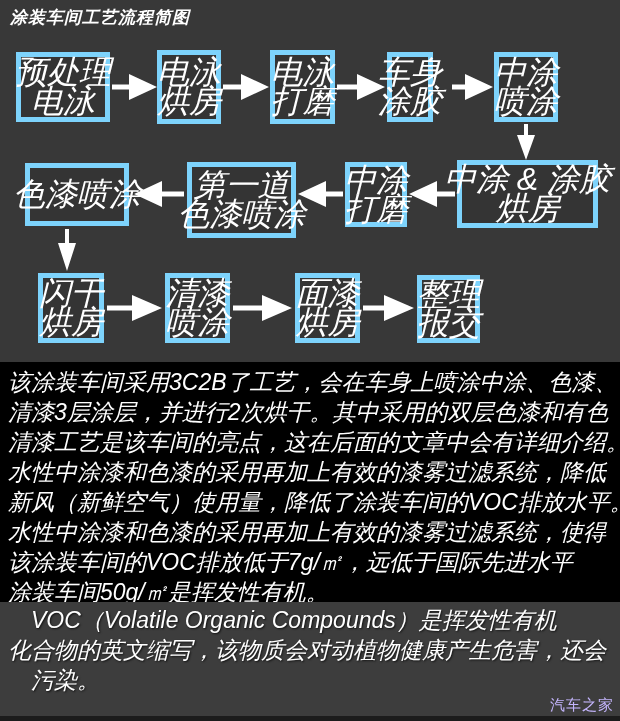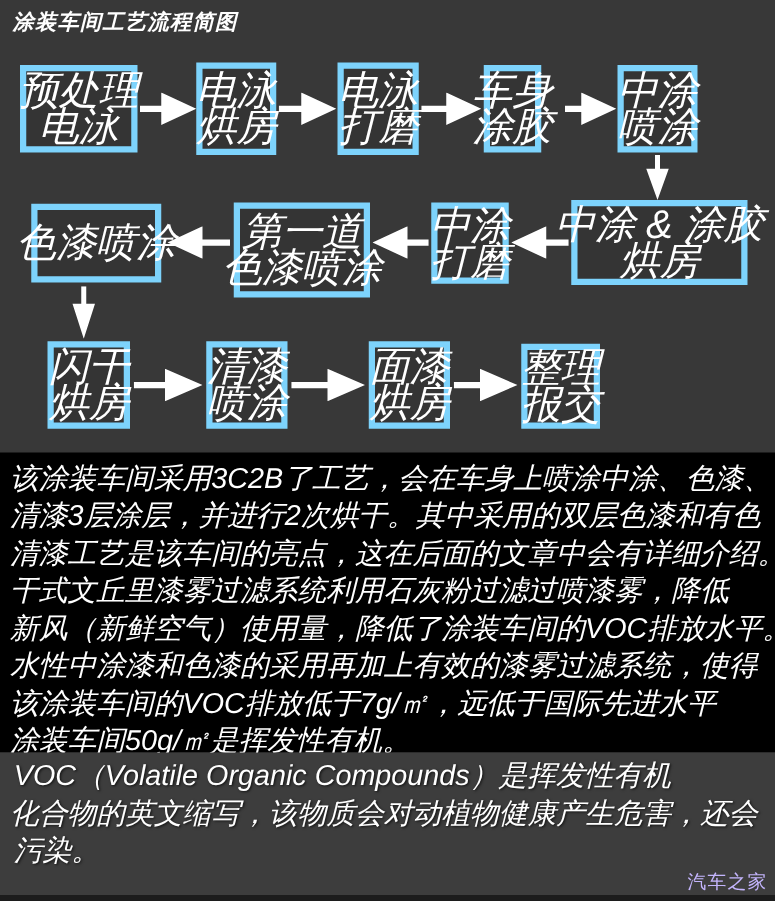--- a/index.html
+++ b/index.html
@@ -31,21 +31,21 @@
   }
   .sect-voc{
     position:absolute;left:0;top:602px;width:620px;height:114px;background:#3d3d3d;
     padding-top:3px;box-sizing:border-box;
   }
   .pline{
     font-size:23px;font-style:italic;line-height:30px;
     padding-left:8px;white-space:nowrap;
     text-shadow:1px 1px 2px rgba(0,0,0,.7);
   }
-  .pline.ind{padding-left:11px;}
+  .pline.ind{padding-left:31px;}
   .bottom-strip{position:absolute;left:0;top:716px;width:620px;height:5px;background:#1c1c1c;}
   .watermark{
     position:absolute;right:6px;bottom:6px;
     font-size:15px;color:#c4b5fd;font-style:normal;letter-spacing:1px;
   }
 </style>
 </head>
 <body>
 
 <div class="canvas">
@@ -143,21 +143,21 @@
     <div class="fbox" style="left:417px;top:275px;width:63px;height:68px">
       <div class="bl">整理</div>
       <div class="bl">报交</div>
     </div>
   </div>
 
   <div class="sect-black">
     <div class="pline">该涂装车间采用3C2B了工艺，会在车身上喷涂中涂、色漆、</div>
     <div class="pline">清漆3层涂层，并进行2次烘干。其中采用的双层色漆和有色</div>
     <div class="pline">清漆工艺是该车间的亮点，这在后面的文章中会有详细介绍。</div>
-    <div class="pline">干式文丘里漆雾过滤系统利用石灰粉过滤过喷漆雾，降低</div>
+    <div class="pline">水性中涂漆和色漆的采用再加上有效的漆雾过滤系统，降低</div>
     <div class="pline">新风（新鲜空气）使用量，降低了涂装车间的VOC排放水平。</div>
     <div class="pline">水性中涂漆和色漆的采用再加上有效的漆雾过滤系统，使得</div>
     <div class="pline">该涂装车间的VOC排放低于7g/㎡，远低于国际先进水平</div>
     <div class="pline">涂装车间50g/㎡是挥发性有机。</div>
   </div>
 
   <div class="sect-voc">
     <div class="pline ind">VOC（Volatile Organic Compounds）是挥发性有机</div>
     <div class="pline">化合物的英文缩写，该物质会对动植物健康产生危害，还会</div>
     <div class="pline ind">污染。</div>

